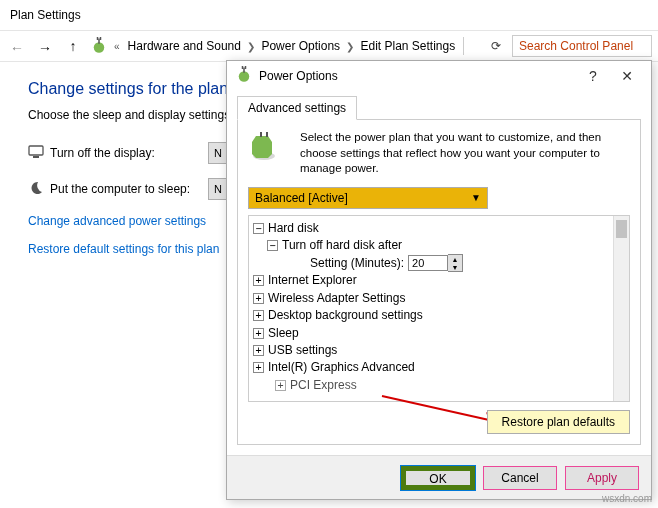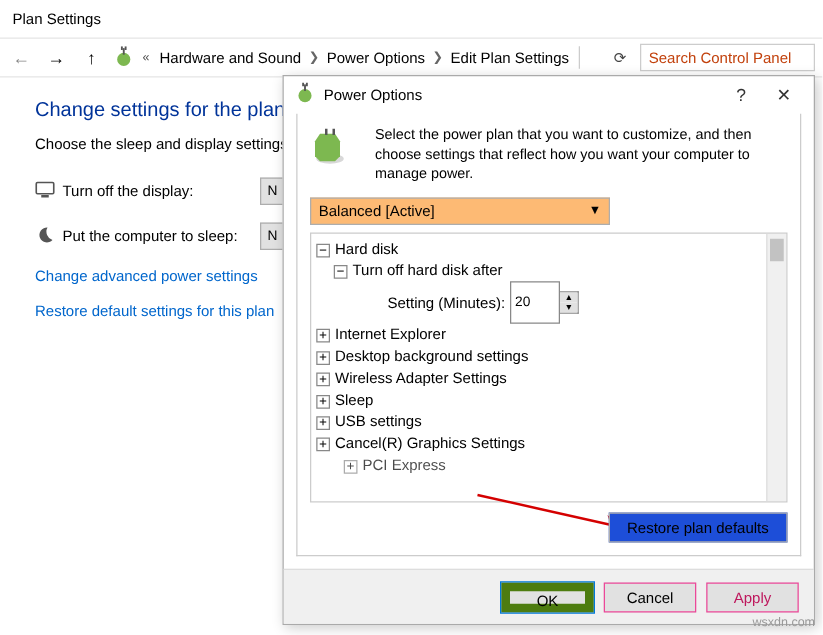--- a/index.html
+++ b/index.html
@@ -30,39 +30,39 @@
 .dialog { position: absolute; left: 226px; top: 60px; width: 426px; height: 440px; background: #fff; border: 1px solid #aaa; box-shadow: 2px 2px 10px rgba(0,0,0,0.2); display: flex; flex-direction: column; }
 .dlg-title { height: 30px; display: flex; align-items: center; padding: 0 8px; gap: 6px; }
 .dlg-title .txt { flex: 1; font-size: 12px; }
 .dlg-title .help { width: 24px; text-align: center; font-size: 14px; color: #333; cursor: pointer; }
 .dlg-title .close { width: 32px; text-align: center; font-size: 14px; color: #333; cursor: pointer; }
 .tabs { margin: 4px 10px 0 10px; display: flex; border-bottom: 1px solid #ccc; }
 .tab { border: 1px solid #ccc; border-bottom: 1px solid #fff; padding: 4px 10px; font-size: 12px; background: #fff; position: relative; top: 1px; }
 .panel { flex: 1; margin: 0 10px 10px 10px; border: 1px solid #ccc; border-top: none; padding: 10px; display: flex; flex-direction: column; }
 .intro { display: flex; gap: 20px; margin-bottom: 10px; }
 .intro-text { font-size: 11.5px; line-height: 1.35; }
-.plan-sel { width: 240px; height: 22px; border: 1px solid #adadad; background: #fdba74; display: flex; align-items: center; padding: 0 6px; font-size: 12px; justify-content: space-between; margin-bottom: 6px; }
+.plan-sel { width: 240px; height: 22px; border: 1px solid #adadad; background: #eab308; display: flex; align-items: center; padding: 0 6px; font-size: 12px; justify-content: space-between; margin-bottom: 6px; }
 .tree-wrap { flex: 1; border: 1px solid #ccc; position: relative; overflow: hidden; }
 .tree-scroll { position: absolute; top: 0; right: 0; width: 16px; height: 100%; background: #f0f0f0; border-left: 1px solid #ddd; }
 .tree-scroll .thumb { position: absolute; top: 4px; left: 2px; right: 2px; height: 18px; background: #c2c2c2; }
 .tree { padding: 4px 4px; font-size: 12px; line-height: 1.45; margin-right: 16px; }
 .tree .node { white-space: nowrap; }
 .exp { display: inline-block; width: 11px; height: 11px; border: 1px solid #888; text-align: center; line-height: 9px; font-size: 10px; margin-right: 4px; cursor: pointer; font-family: monospace; }
 .ind1 { margin-left: 14px; }
 .ind3 { margin-left: 57px; display: flex; align-items: center; gap: 4px; }
 .spin { display: inline-flex; align-items: center; }
-.spin input { width: 40px; height: 34px; border: 1px solid #888; font-size: 11px; padding: 0 3px; }
+.spin input { width: 40px; height: 16px; border: 1px solid #888; font-size: 11px; padding: 0 3px; }
 .spin .btns { display: flex; flex-direction: column; border: 1px solid #888; border-left: none; }
 .spin .btns div { width: 14px; height: 8px; background: #e1e1e1; font-size: 7px; display: flex; align-items: center; justify-content: center; line-height: 1; cursor: pointer; }
 .restore-row { display: flex; justify-content: flex-end; margin-top: 8px; position: relative; }
-.restore-btn { height: 24px; padding: 0 14px; border: 1px solid #adadad; background: #1d4ed8; font-size: 12px; cursor: pointer; position: relative; z-index: 2; }
+.restore-btn { height: 24px; padding: 0 14px; border: 1px solid #adadad; background: #fef9c3; font-size: 12px; cursor: pointer; position: relative; z-index: 2; }
 .arrow { position: absolute; left: 130px; top: -18px; z-index: 1; pointer-events: none; }
 .dlg-footer { height: 44px; background: #f0f0f0; border-top: 1px solid #ddd; display: flex; align-items: center; justify-content: flex-end; gap: 8px; padding: 0 12px; }
 .dlg-footer button { height: 24px; min-width: 74px; border: 1px solid #ec4899; background: #e1e1e1; font-size: 12px; cursor: pointer; }
-.dlg-footer button.primary { border: 7px solid #4d7c0f; outline: 1px solid #0078d7; text-align: center; }
+.dlg-footer button.primary { border: 5px solid #4d7c0f; outline: 1px solid #0078d7; text-align: center; }
 .dlg-footer button.disabled { color: #be185d; cursor: default; }
 .watermark { position: absolute; right: 6px; bottom: 4px; font-size: 10px; color: #999; z-index: 99; }
 
 svg.ico-power { width: 18px; height: 18px; }
 svg.ico-disp { width: 16px; height: 16px; }
 svg.ico-sleep { width: 16px; height: 16px; }
 </style>
 </head>
 <body>
 
@@ -142,20 +142,23 @@
           <rect x="11" y="2" width="2" height="7" fill="#555"></rect>
           <rect x="9" y="0" width="2" height="4" fill="#555"></rect>
           <rect x="13" y="0" width="2" height="4" fill="#555"></rect>
         </svg>
     </span>
     <span class="txt">Power Options</span>
     <span class="help">?</span>
     <span class="close">✕</span>
   </div>
 
+  <div class="tabs">
+    <div class="tab">Advanced settings</div>
+  </div>
 
   <div class="panel">
     <div class="intro">
       <span>
         <svg width="32" height="32" viewBox="0 0 32 32">
             <ellipse cx="16" cy="26" rx="11" ry="4" fill="#d8d8d8"></ellipse>
             <path d="M8 6h12l4 6v12l-4 4H8l-4-4V12z" fill="#7db850"></path>
             <rect x="12" y="2" width="2" height="5" fill="#555"></rect>
             <rect x="18" y="2" width="2" height="5" fill="#555"></rect>
           </svg>
@@ -179,25 +182,25 @@
           <span>Setting (Minutes):</span>
           <span class="spin">
             <input value="20" style="">
             <span class="btns">
                 <div>▲</div>
                 <div>▼</div>
               </span>
           </span>
         </div>
         <div class="node"><span class="exp">+</span><span>Internet Explorer</span></div>
+        <div class="node"><span class="exp">+</span><span>Wireless Adapter Settings</span></div>
         <div class="node"><span class="exp">+</span><span>Desktop background settings</span></div>
-        <div class="node"><span class="exp">+</span><span>Wireless Adapter Settings</span></div>
         <div class="node"><span class="exp">+</span><span>Sleep</span></div>
         <div class="node"><span class="exp">+</span><span>USB settings</span></div>
-        <div class="node"><span class="exp">+</span><span>Cancel(R) Graphics Settings</span></div>
+        <div class="node"><span class="exp">+</span><span>Intel(R) Graphics Advanced</span></div>
         <div class="node" style="opacity:.7;padding-left:22px;"><span class="exp">+</span><span>PCI Express</span></div>
       </div>
     </div>
 
     <div class="restore-row">
       <svg class="arrow" width="140" height="36" viewBox="0 0 140 36">
         <line x1="4" y1="4" x2="120" y2="30" stroke="#d40000" stroke-width="2"></line>
         <polygon points="120,30 108,20 112,32" fill="#d40000"></polygon>
       </svg>
       <button class="restore-btn">Restore plan defaults</button>

